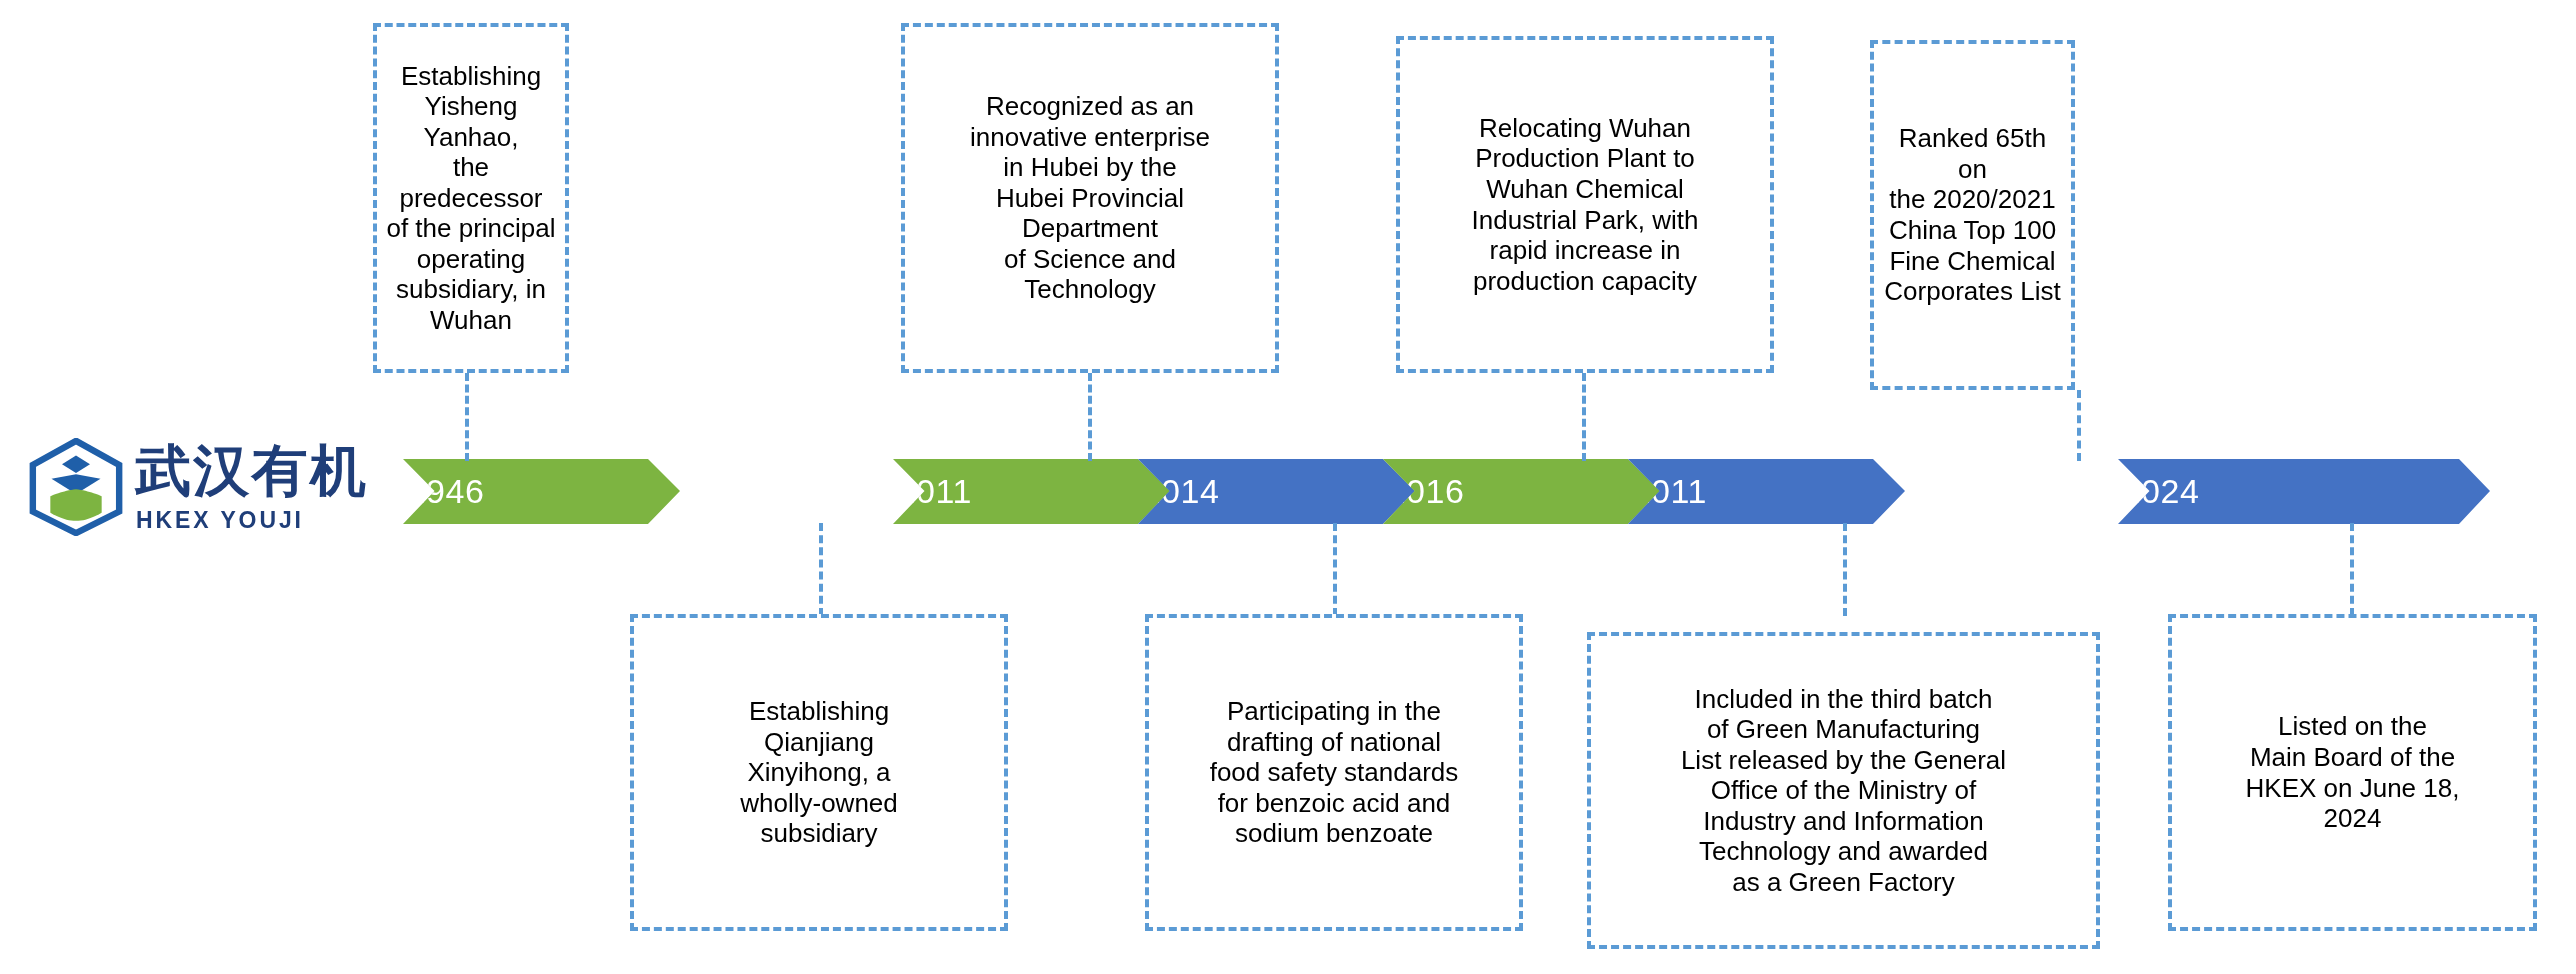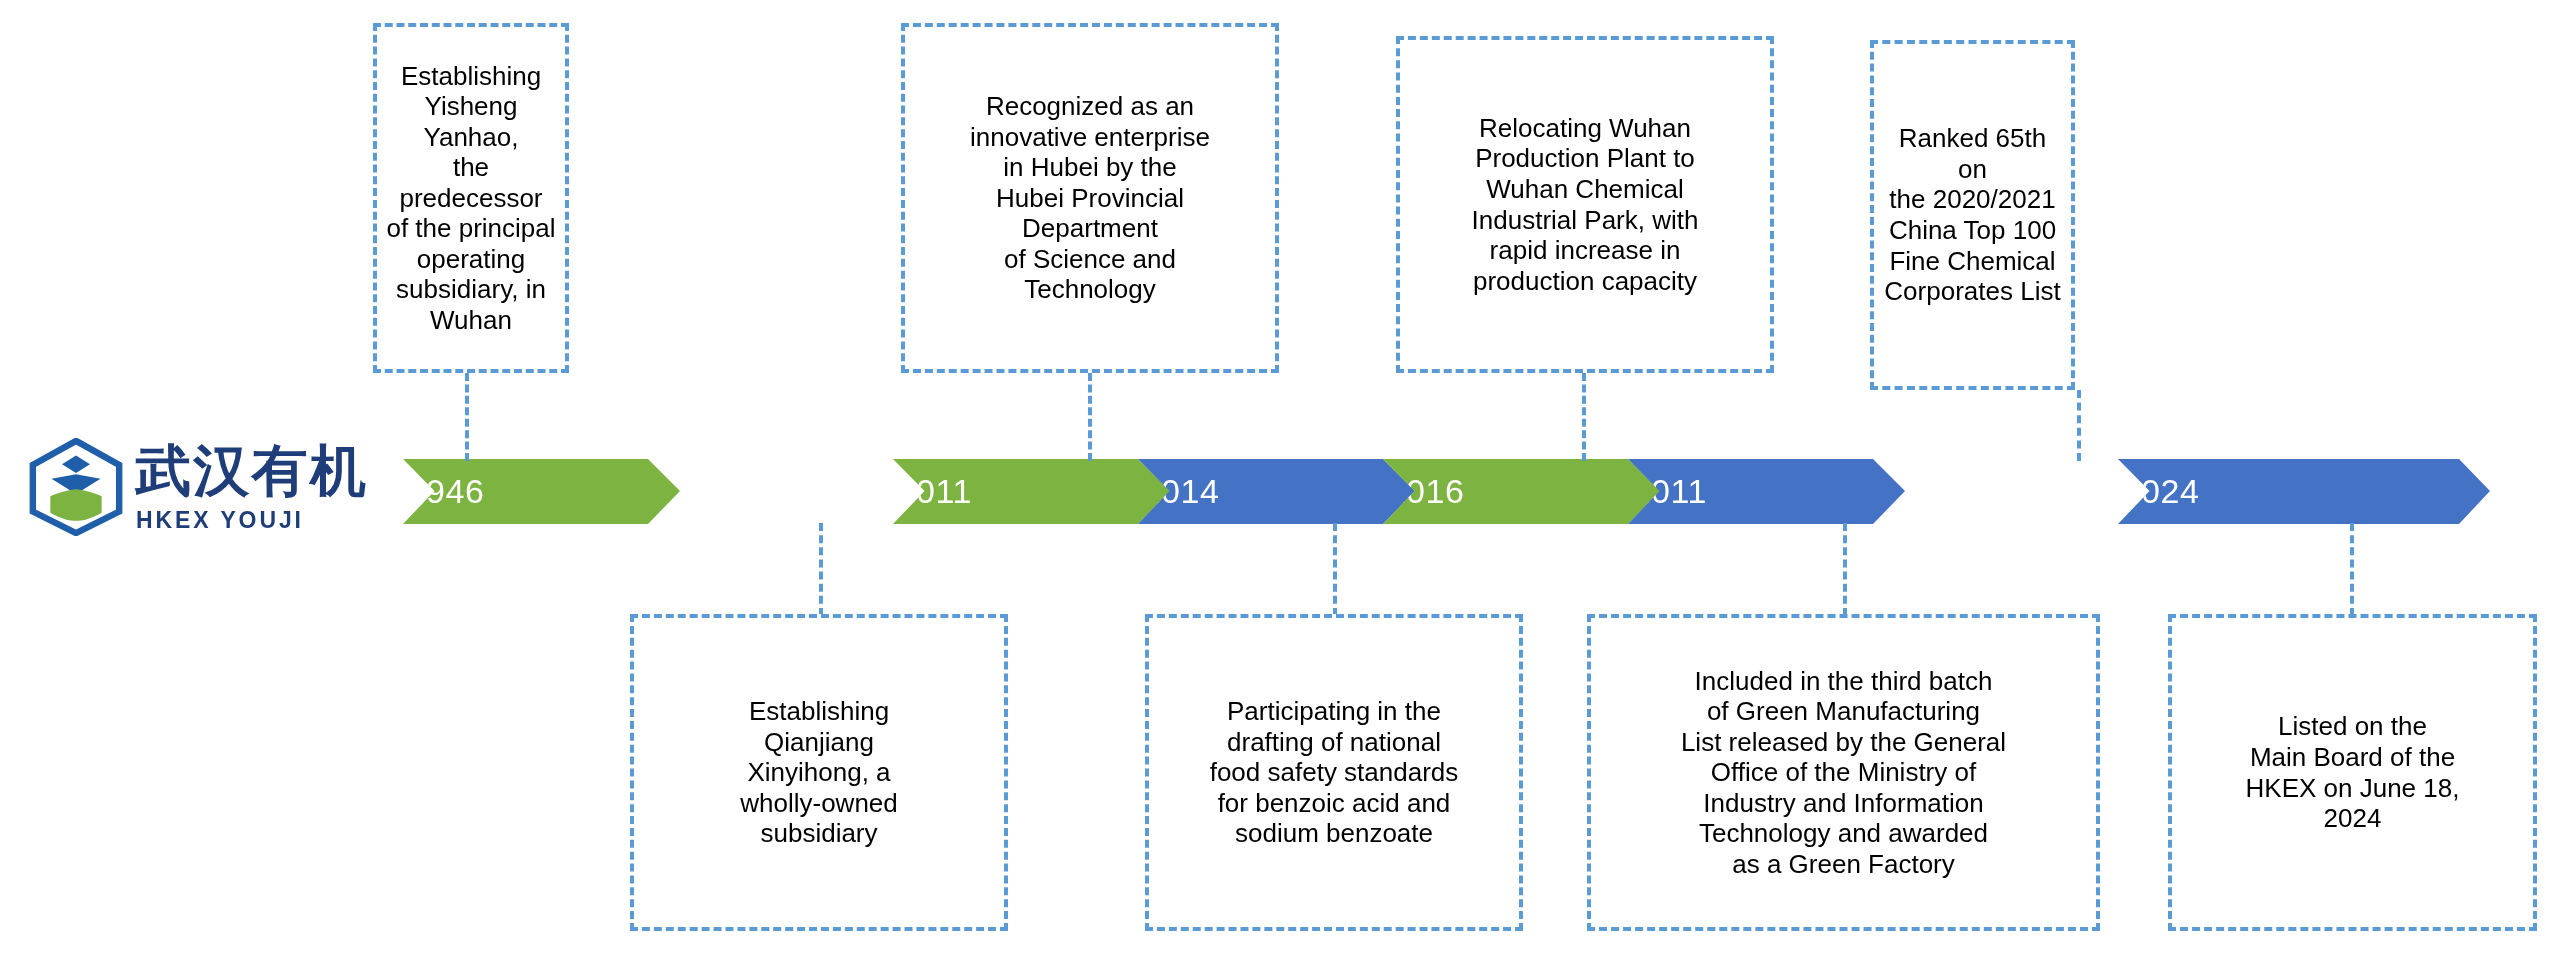--- a/index.html
+++ b/index.html
@@ -146,21 +146,21 @@
 <div class="conn" style="left:1333px;top:523px;height:93px;"></div>
 <div class="ebox" style="left:1145px;top:614px;width:378px;height:317px;">
   <div class="txt">Participating in the
 drafting of national
 food safety standards
 for benzoic acid and
 sodium benzoate</div>
 </div>
 
 <div class="conn" style="left:1843px;top:523px;height:93px;"></div>
-<div class="ebox" style="left:1587px;top:614px;width:513px;height:317px;">
+<div class="ebox" style="left:1587px;top:632px;width:513px;height:317px;">
   <div class="txt">Included in the third batch
 of Green Manufacturing
 List released by the General
 Office of the Ministry of
 Industry and Information
 Technology and awarded
 as a Green Factory</div>
 </div>
 
 <div class="conn" style="left:2350px;top:523px;height:93px;"></div>

